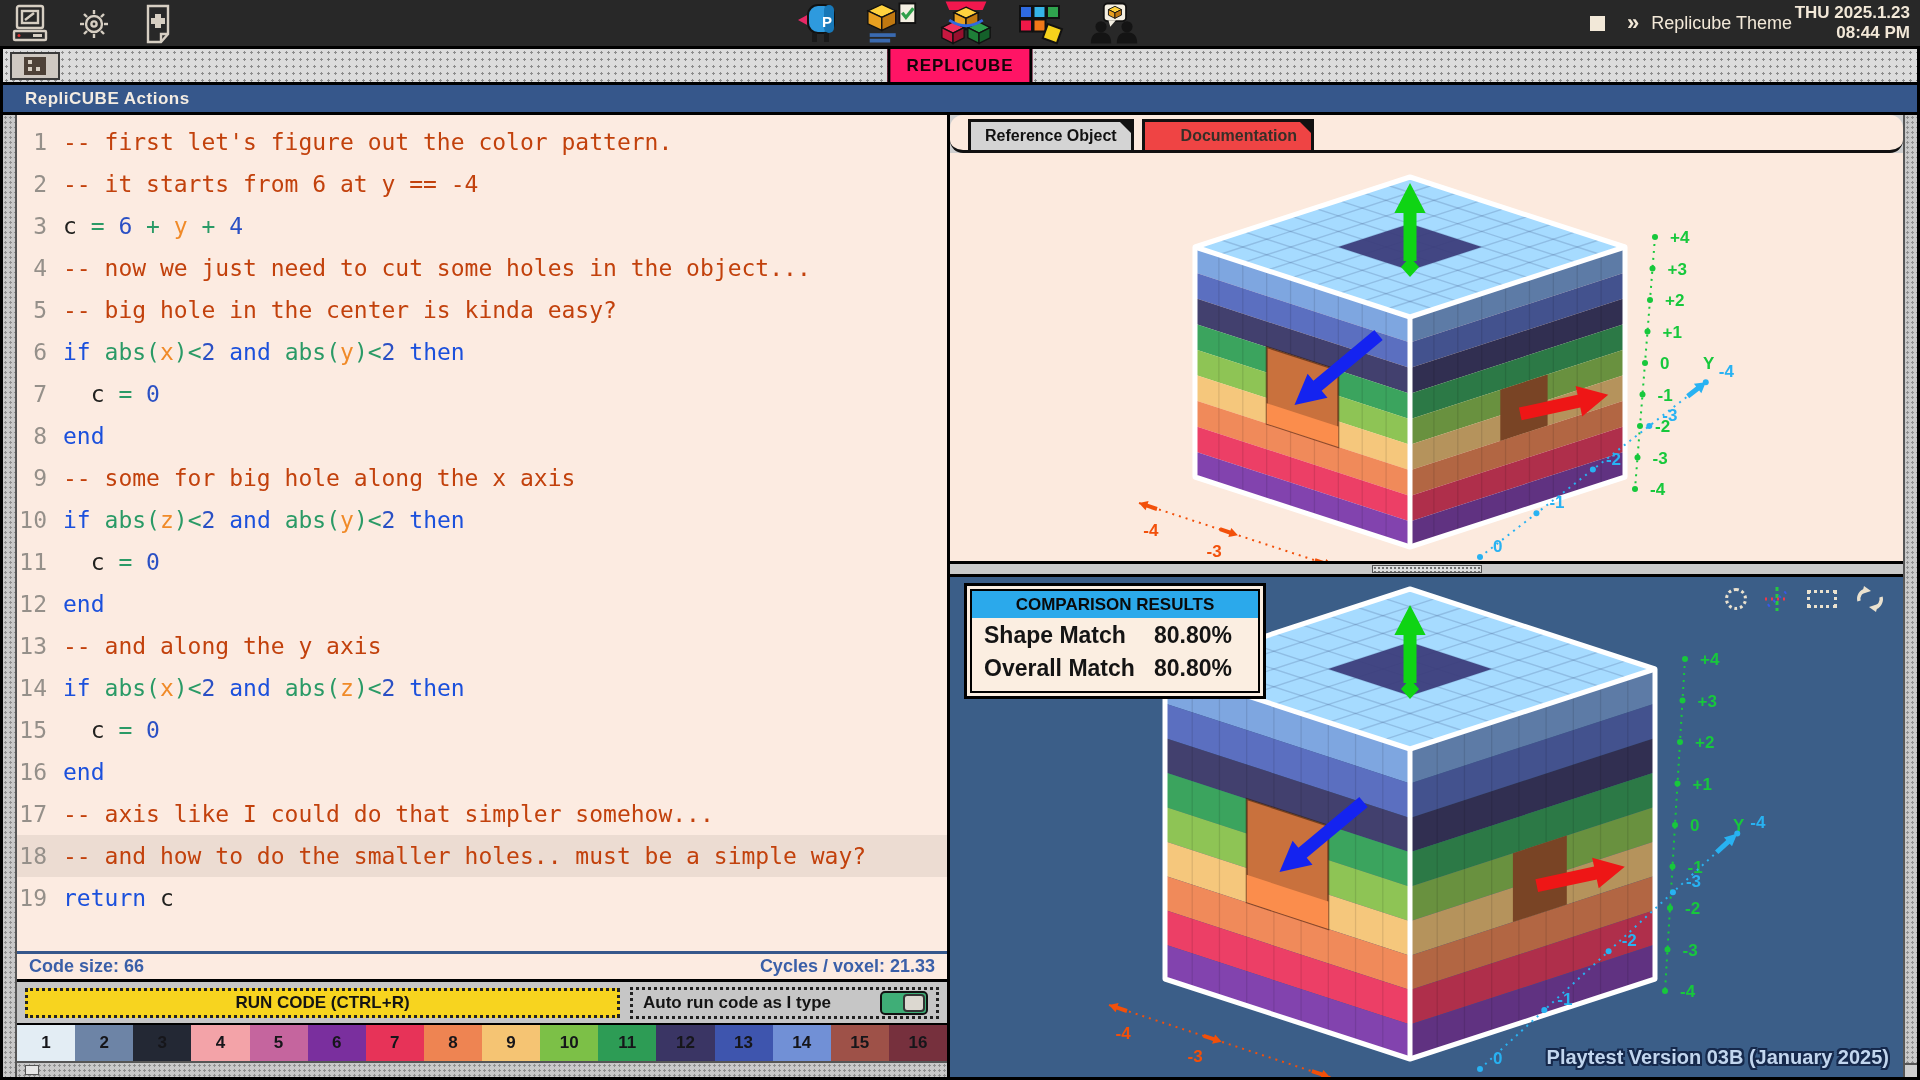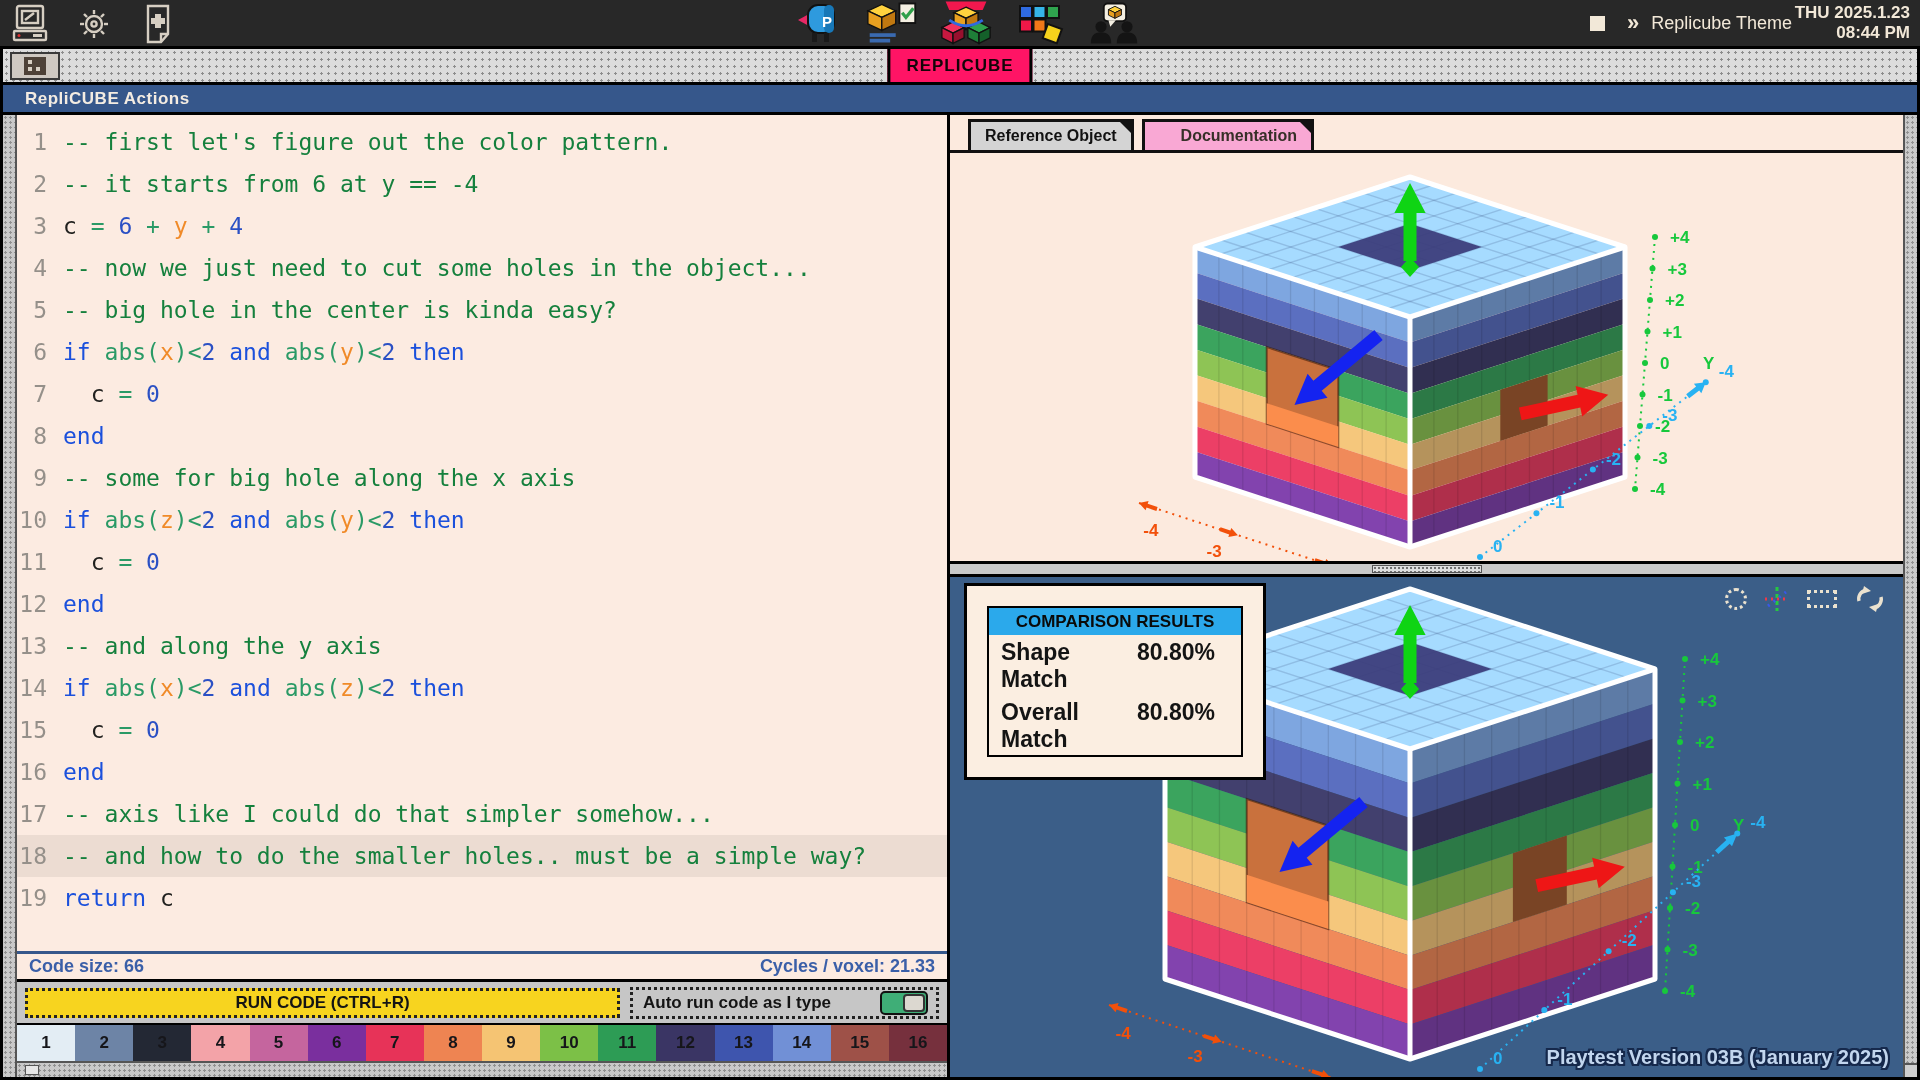--- a/index.html
+++ b/index.html
@@ -33,46 +33,46 @@
   .main { flex:1; display:flex; min-height:0; }
   .edge-strip { width:14px; background-color:#c9c9c9; background-image:radial-gradient(#909090 1.1px, transparent 1.1px); background-size:5px 5px; border-right:2px solid #555; position:relative; }
   .edge-strip.rightside { border-right:none; border-left:2px solid #555; }
   .corner-box { position:absolute; bottom:0; left:0; right:0; height:14px; background:#cfcfcf; border-top:2px solid #555; }
   
   .editor { width:930px; background:#fcebe1; display:flex; flex-direction:column; }
   .code { flex:1; padding-top:6px; overflow:hidden; font-family:"DejaVu Sans Mono", monospace; font-size:23px; }
   .code-line { height:42px; display:flex; align-items:center; white-space:pre; cursor:text; }
   .code-line.hl { background:#ecdcd2; }
   .lnum { width:46px; text-align:right; padding-right:16px; color:#95908a; flex:none; }
-  .tok.cm{color:#15803d} .tok.kw{color:#1b50dc} .tok.fn{color:#2a9a66}
+  .tok.cm{color:#c2410c} .tok.kw{color:#1b50dc} .tok.fn{color:#2a9a66}
   .tok.op{color:#2a9a66} .tok.vr{color:#f08a28} .tok.nm{color:#2b50c4} .tok.pl{color:#20201e}
   .statusbar { height:28px; background:#fcebe1; border-top:3px solid #36578b; display:flex; justify-content:space-between; align-items:center; padding:0 12px; color:#3a5fa8; font-size:18px; font-weight:bold; }
   .controls { height:44px; background:#c6c6c6; border-top:3px solid #000; display:flex; align-items:center; padding:5px 8px; gap:10px; }
   .run-btn { width:595px; height:30px; background:#f7d41f; border:3px dotted #222; font-weight:bold; font-size:17px; font-family:"Liberation Sans",sans-serif; cursor:pointer; color:#141414; }
   .autorun { flex:1; height:32px; border:3px dotted #222; display:flex; align-items:center; justify-content:space-between; padding:0 8px 0 10px; font-size:17px; font-weight:bold; color:#141414; }
   .toggle { width:48px; height:24px; border:2px solid #111; border-radius:5px; background:#3fae77; position:relative; cursor:pointer; flex:none; }
   .knob { position:absolute; right:1px; top:1px; width:22px; height:18px; background:#dcd8d0; border:2px solid #333; border-radius:4px; }
   .palette { height:38px; display:flex; border-top:2px solid #000; }
   .sw { flex:1; display:flex; align-items:center; justify-content:center; font-size:17px; font-weight:bold; color:#16161a; cursor:pointer; }
   .hscroll { height:16px; background-color:#c9c9c9; background-image:radial-gradient(#909090 1.1px, transparent 1.1px); background-size:5px 5px; border-top:2px solid #555; position:relative; }
   .hs-handle { position:absolute; left:8px; top:2px; width:14px; height:10px; background:#e6e6e6; border:1px solid #555; }
   .vsep { width:3px; background:#000; }
   
   .rightcol { flex:1; display:flex; flex-direction:column; min-width:0; }
-  .tabsrow { height:38px; background:#fceade; border-bottom:3px solid #111; display:flex; align-items:flex-end; padding-left:18px; gap:8px; }
+  .tabsrow { height:38px; background:#fceade; border-bottom:3px solid #111; display:flex; align-items:flex-end; padding-left:18px; gap:8px;border-radius:13px; }
   .tab { height:31px; padding:0 14px; display:flex; align-items:center; font-size:16px; font-weight:bold; border:3px solid #111; border-bottom:none; position:relative; cursor:pointer; }
   .tab::after { content:""; position:absolute; top:0; right:0; width:0; height:0; border-top:11px solid #111; border-left:11px solid transparent; }
   .tab.active { background:#d4d4d4; color:#111; }
-  .tab.inactive { background:#f9a8d4; color:#372f28;padding-left:36px; }
+  .tab.inactive { background:#ef4444; color:#372f28;padding-left:36px; }
   .ref-view { flex:1; position:relative; background:#fceade; overflow:hidden; }
   .ref-view svg, .comp-view > svg { position:absolute; inset:0; cursor:grab; }
   .divider { height:16px; background-color:#c9c9c9; border-top:3px solid #000; border-bottom:3px solid #000; position:relative; }
   .handle { position:absolute; left:50%; top:1px; transform:translateX(-50%); width:110px; height:8px; border:1px solid #555; background-image:radial-gradient(#707070 1px, transparent 1px); background-size:4px 4px; background-color:#dedede; cursor:row-resize; }
   .comp-view { height:500px; position:relative; background:#3b5e88; overflow:hidden; }
-  .compbox { position:absolute; left:14px; top:6px; width:302px; border:3px solid #000; background:#fbeee1; padding:20px; z-index:3; }
+  .compbox { position:absolute; left:14px; top:6px; width:302px; border:3px solid #000; background:#fbeee1; padding:3px; z-index:3; }
   .comp-inner { border:2px solid #000; min-height:104px; background:#fbeee1; }
   .comp-title { height:27px; background:#2ba9eb; color:#0a0a0a; font-weight:bold; font-size:17px; display:flex; align-items:center; justify-content:center; }
   .comp-row { display:flex; justify-content:space-between; padding:4px 26px 2px 12px; font-size:23px; font-weight:bold; color:#141414; }
   .view-icons { position:absolute; right:16px; top:8px; display:flex; gap:16px; z-index:3; align-items:center; }
   .vicon { cursor:pointer; display:flex; align-items:center; justify-content:center; }
   .vi-circle { width:22px; height:22px; border:3px dotted #ebe2cf; border-radius:50%; }
   .vi-rect { width:30px; height:18px; border:3px dotted #ebe2cf; }
   .version { position:absolute; right:14px; bottom:8px; z-index:3; font-size:20px; font-weight:bold; color:#c2d6ee;
     text-shadow:-2px 0 #16294c, 2px 0 #16294c, 0 -2px #16294c, 0 2px #16294c, -2px -2px #16294c, 2px 2px #16294c, -2px 2px #16294c, 2px -2px #16294c; }
   svg text { font-family:"Liberation Sans",sans-serif; font-weight:bold; }

